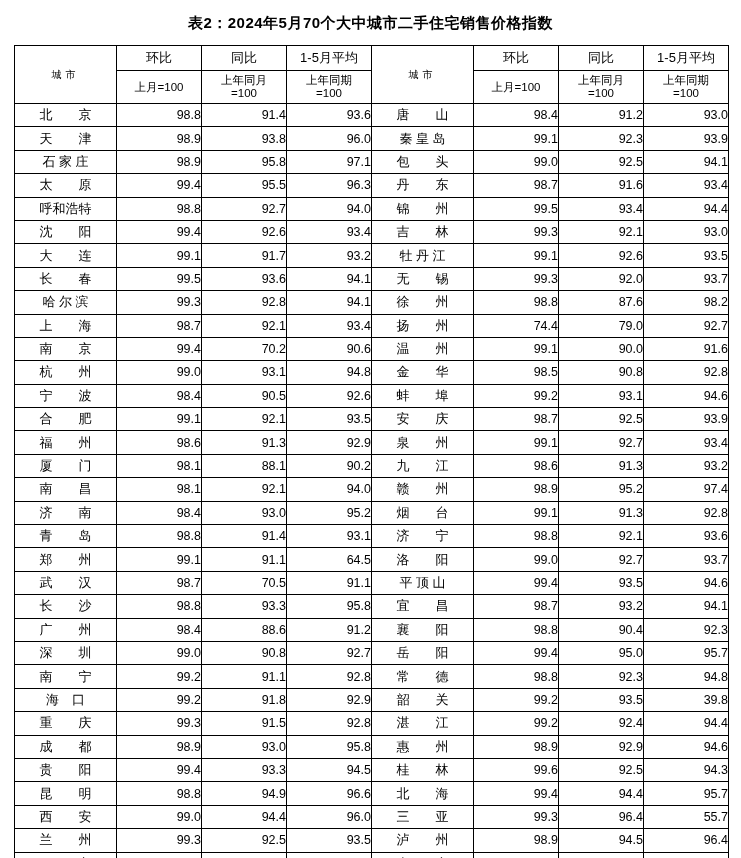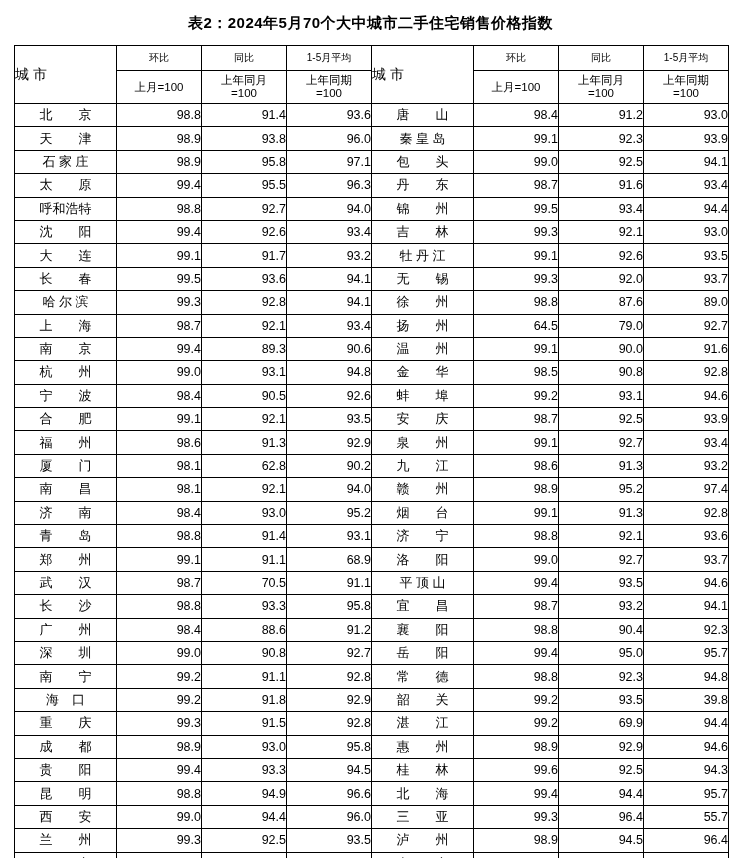--- a/index.html
+++ b/index.html
@@ -38,31 +38,32 @@
     table-layout: fixed;
     font-size: 12px;
   }
   table.idx td, table.idx th {
     border: 1px solid #000000;
     padding: 0;
     margin: 0;
   }
   
   .hdr-city {
+    text-align: center;
     vertical-align: middle;
-    font-size: 14px;
+    font-size: 10px;
     font-weight: normal;
     letter-spacing: 4px;
     height: 56px;
     font-family: "Liberation Sans", "DejaVu Sans", sans-serif;
   }
   .hdr-top {
     text-align: center;
     vertical-align: middle;
-    font-size: 10px;
+    font-size: 13px;
     height: 24px;
     font-family: "Liberation Sans", "DejaVu Sans", sans-serif;
   }
   .hdr-sub {
     text-align: center;
     vertical-align: middle;
     font-size: 11.5px;
     line-height: 13px;
     height: 32px;
     font-family: "Liberation Sans", "DejaVu Sans", sans-serif;
@@ -228,36 +229,36 @@
             <td class="num">93.7</td>
           </tr>
           <tr>
             <td class="city">哈 尔 滨</td>
             <td class="num">99.3</td>
             <td class="num">92.8</td>
             <td class="num">94.1</td>
             <td class="city">徐　　州</td>
             <td class="num">98.8</td>
             <td class="num">87.6</td>
-            <td class="num">89.0</td>
+            <td class="num">98.2</td>
           </tr>
           <tr>
             <td class="city">上　　海</td>
             <td class="num">98.7</td>
             <td class="num">92.1</td>
             <td class="num">93.4</td>
             <td class="city">扬　　州</td>
-            <td class="num">64.5</td>
+            <td class="num">74.4</td>
             <td class="num">79.0</td>
             <td class="num">92.7</td>
           </tr>
           <tr>
             <td class="city">南　　京</td>
             <td class="num">99.4</td>
-            <td class="num">89.3</td>
+            <td class="num">70.2</td>
             <td class="num">90.6</td>
             <td class="city">温　　州</td>
             <td class="num">99.1</td>
             <td class="num">90.0</td>
             <td class="num">91.6</td>
           </tr>
           <tr>
             <td class="city">杭　　州</td>
             <td class="num">99.0</td>
             <td class="num">93.1</td>
@@ -293,21 +294,21 @@
             <td class="num">91.3</td>
             <td class="num">92.9</td>
             <td class="city">泉　　州</td>
             <td class="num">99.1</td>
             <td class="num">92.7</td>
             <td class="num">93.4</td>
           </tr>
           <tr>
             <td class="city">厦　　门</td>
             <td class="num">98.1</td>
-            <td class="num">62.8</td>
+            <td class="num">88.1</td>
             <td class="num">90.2</td>
             <td class="city">九　　江</td>
             <td class="num">98.6</td>
             <td class="num">91.3</td>
             <td class="num">93.2</td>
           </tr>
           <tr>
             <td class="city">南　　昌</td>
             <td class="num">98.1</td>
             <td class="num">92.1</td>
@@ -334,21 +335,21 @@
             <td class="num">93.1</td>
             <td class="city">济　　宁</td>
             <td class="num">98.8</td>
             <td class="num">92.1</td>
             <td class="num">93.6</td>
           </tr>
           <tr>
             <td class="city">郑　　州</td>
             <td class="num">99.1</td>
             <td class="num">91.1</td>
-            <td class="num">68.9</td>
+            <td class="num">64.5</td>
             <td class="city">洛　　阳</td>
             <td class="num">99.0</td>
             <td class="num">92.7</td>
             <td class="num">93.7</td>
           </tr>
           <tr>
             <td class="city">武　　汉</td>
             <td class="num">98.7</td>
             <td class="num">70.5</td>
             <td class="num">91.1</td>
@@ -407,21 +408,21 @@
             <td class="num">93.5</td>
             <td class="num">39.8</td>
           </tr>
           <tr>
             <td class="city">重　　庆</td>
             <td class="num">99.3</td>
             <td class="num">91.5</td>
             <td class="num">92.8</td>
             <td class="city">湛　　江</td>
             <td class="num">99.2</td>
-            <td class="num">69.9</td>
+            <td class="num">92.4</td>
             <td class="num">94.4</td>
           </tr>
           <tr>
             <td class="city">成　　都</td>
             <td class="num">98.9</td>
             <td class="num">93.0</td>
             <td class="num">95.8</td>
             <td class="city">惠　　州</td>
             <td class="num">98.9</td>
             <td class="num">92.9</td>

